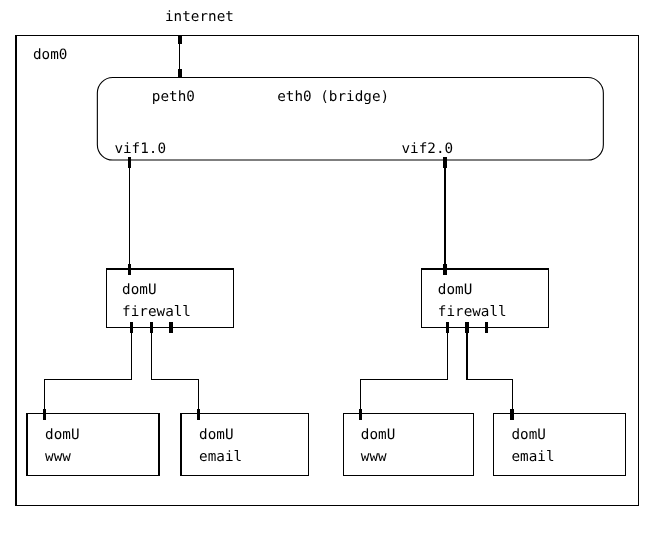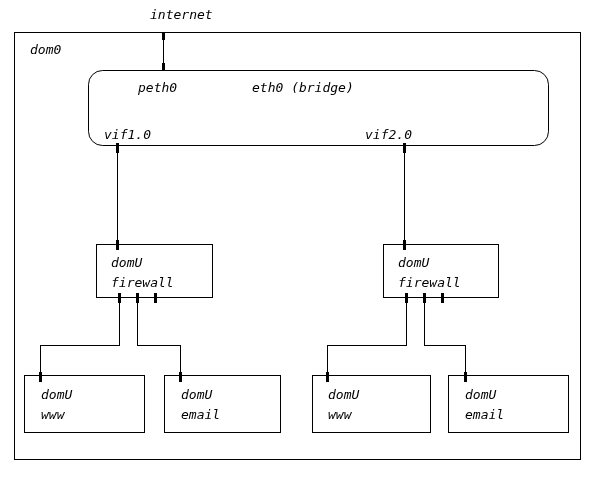--- a/index.html
+++ b/index.html
@@ -12,21 +12,20 @@
     width: 608px;
     height: 489px;
     overflow: hidden;
     font-family: "DejaVu Sans Mono", "Liberation Mono", monospace;
   }
   #diagram-root {
     position: relative;
     width: 486px;
     height: 489px;
     background: #ffffff;
-    font-style: italic;
   }
   svg#diagram {
     display: block;
     width: 608px;
     height: 489px;
     background: #ffffff;
   }
   .box-line {
     fill: none;
     stroke: #000000;

